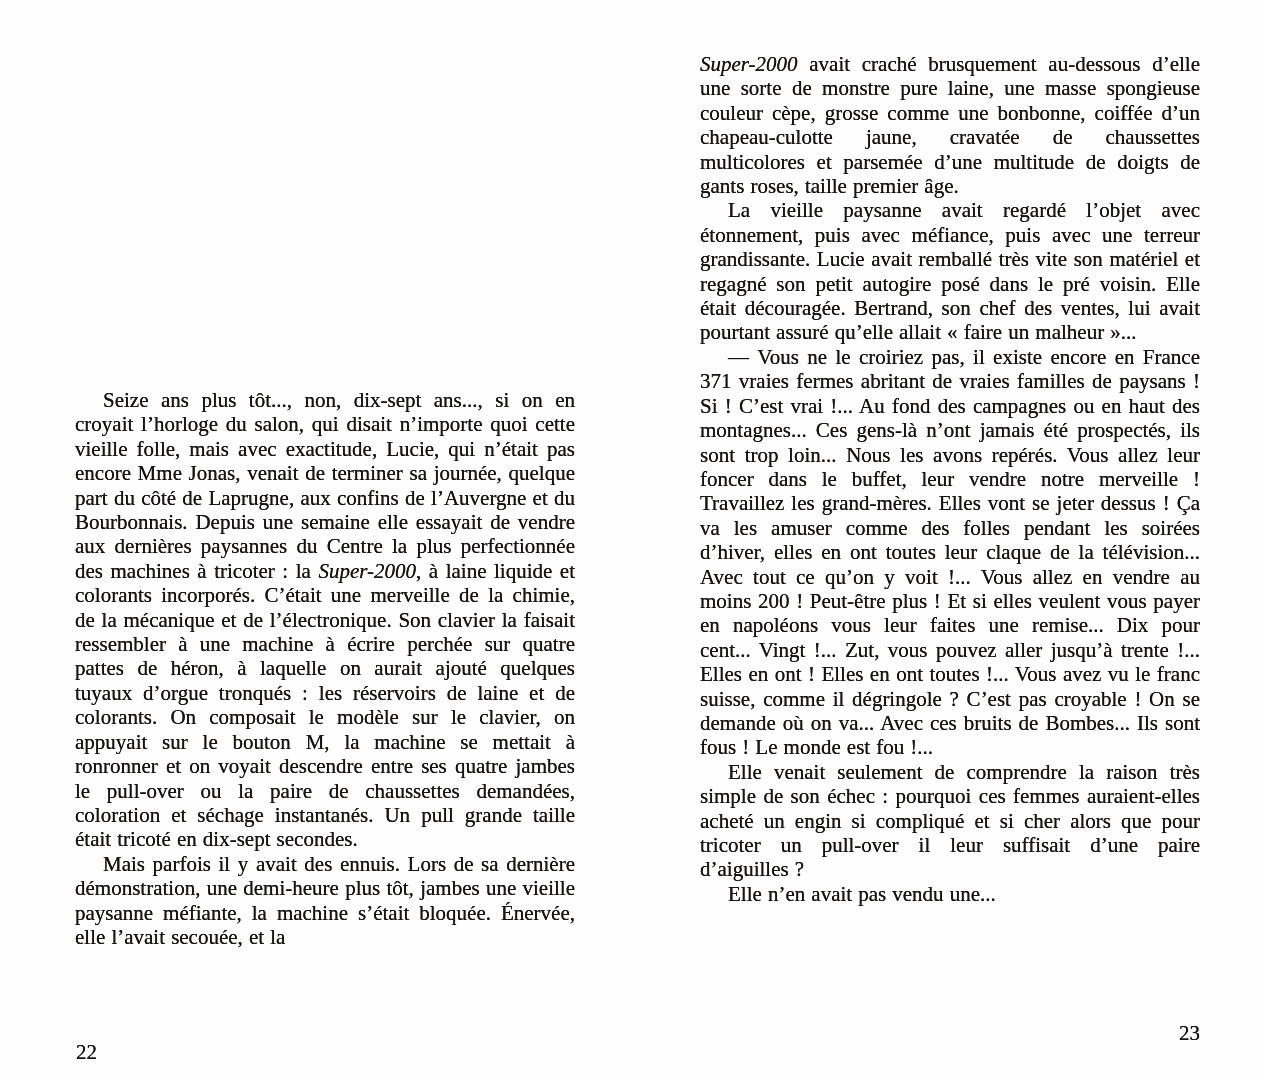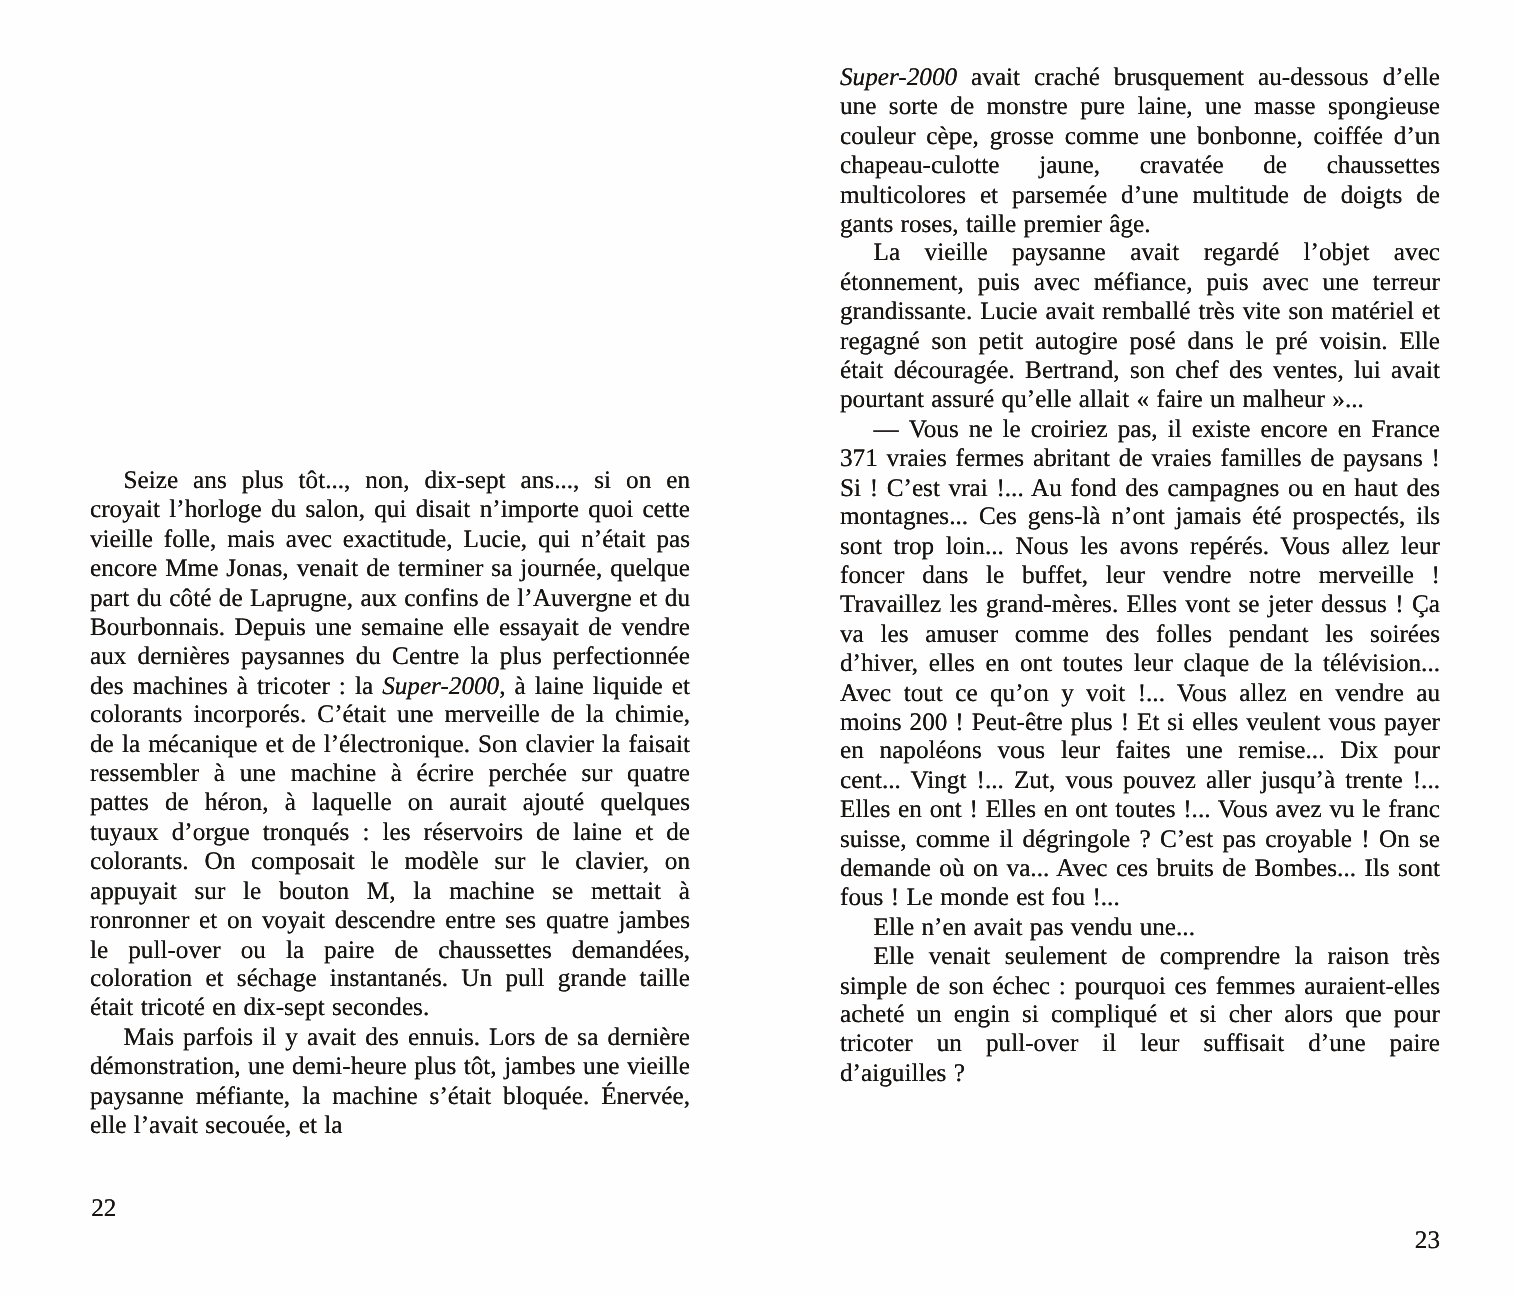--- a/index.html
+++ b/index.html
@@ -27,40 +27,40 @@
   .tb-left{left:75px;top:388px;}
   .tb-right{left:69px;top:52px;}  
   .para{margin:0;}
   .para.indent{text-indent:28px;}
   .italic{font-style:italic;}
   .folio{
     position:absolute;
     font-size:21px;
     text-shadow:0 0 0.3px currentColor;
   }
-  .folio-left{left:76px;top:994px;}
+  .folio-left{left:76px;top:1040px;}
   .folio-right{left:69px;width:500px;top:1021px;text-align:right;}
 </style>
 </head>
 <body>
 
 <div class="scan">
 
   <section class="page page-left">
     <div class="text-block tb-left">
         <p class="para indent"><span class="">Seize ans plus tôt..., non, dix-sept ans..., si on en croyait l’horloge du salon, qui disait n’importe quoi cette vieille folle, mais avec exactitude, Lucie, qui n’était pas encore Mme Jonas, venait de terminer sa journée, quelque part du côté de Laprugne, aux confins de l’Auvergne et du Bourbonnais. Depuis une semaine elle essayait de vendre aux dernières paysannes du Centre la plus perfectionnée des machines à tricoter&nbsp;: la </span><span class="italic">Super-2000</span><span class="">, à laine liquide et colorants incorporés. C’était une merveille de la chimie, de la mécanique et de l’électronique. Son clavier la faisait ressembler à une machine à écrire perchée sur quatre pattes de héron, à laquelle on aurait ajouté quelques tuyaux d’orgue tronqués&nbsp;: les réservoirs de laine et de colorants. On composait le modèle sur le clavier, on appuyait sur le bouton M, la machine se mettait à ronronner et on voyait des­cendre entre ses quatre jambes le pull-over ou la paire de chaussettes demandées, coloration et séchage instantanés. Un pull grande taille était tri­coté en dix-sept secondes.</span></p>
         <p class="para indent"><span class="">Mais parfois il y avait des ennuis. Lors de sa dernière démonstration, une demi-heure plus tôt, jambes une vieille paysanne méfiante, la machine s’était bloquée. Énervée, elle l’avait secouée, et la</span></p>
       </div>
     <div class="folio folio-left">22</div>
   </section>
 
   <section class="page page-right">
     <div class="text-block tb-right">
         <p class="para"><span class="italic">Super-2000</span><span class=""> avait craché brusquement au-dessous d’elle une sorte de monstre pure laine, une masse spongieuse couleur cèpe, grosse comme une bon­bonne, coiffée d’un chapeau-culotte jaune, cravatée de chaussettes multicolores et parsemée d’une mul­titude de doigts de gants roses, taille premier âge.</span></p>
         <p class="para indent"><span class="">La vieille paysanne avait regardé l’objet avec étonnement, puis avec méfiance, puis avec une ter­reur grandissante. Lucie avait remballé très vite son matériel et regagné son petit autogire posé dans le pré voisin. Elle était découragée. Bertrand, son chef des ventes, lui avait pourtant assuré qu’elle allait «&nbsp;faire un malheur&nbsp;»...</span></p>
         <p class="para indent"><span class="">—&nbsp;Vous ne le croiriez pas, il existe encore en France 371 vraies fermes abritant de vraies familles de paysans&nbsp;! Si&nbsp;! C’est vrai&nbsp;!... Au fond des campa­gnes ou en haut des montagnes... Ces gens-là n’ont jamais été prospectés, ils sont trop loin... Nous les avons repérés. Vous allez leur foncer dans le buffet, leur vendre notre merveille&nbsp;! Travaillez les grand-mères. Elles vont se jeter dessus&nbsp;! Ça va les amuser comme des folles pendant les soirées d’hiver, elles en ont toutes leur claque de la télévision... Avec tout ce qu’on y voit&nbsp;!... Vous allez en vendre au moins 200&nbsp;! Peut-être plus&nbsp;! Et si elles veulent vous payer en napoléons vous leur faites une remise... Dix pour cent... Vingt&nbsp;!... Zut, vous pouvez aller jusqu’à trente&nbsp;!... Elles en ont&nbsp;! Elles en ont tou­tes&nbsp;!... Vous avez vu le franc suisse, comme il dégringole&nbsp;? C’est pas croyable&nbsp;! On se demande où on va... Avec ces bruits de Bombes... Ils sont fous&nbsp;! Le monde est fou&nbsp;!...</span></p>
+        <p class="para indent"><span class="">Elle venait seulement de comprendre la raison très simple de son échec&nbsp;: pourquoi ces femmes auraient-elles acheté un engin si compliqué et si cher alors que pour tricoter un pull-over il leur suf­fisait d’une paire d’aiguilles&nbsp;?</span></p>
         <p class="para indent"><span class="">Elle n’en avait pas vendu une...</span></p>
-        <p class="para indent"><span class="">Elle venait seulement de comprendre la raison très simple de son échec&nbsp;: pourquoi ces femmes auraient-elles acheté un engin si compliqué et si cher alors que pour tricoter un pull-over il leur suf­fisait d’une paire d’aiguilles&nbsp;?</span></p>
       </div>
     <div class="folio folio-right">23</div>
   </section>
 
 </div>
 
 </body></html>

